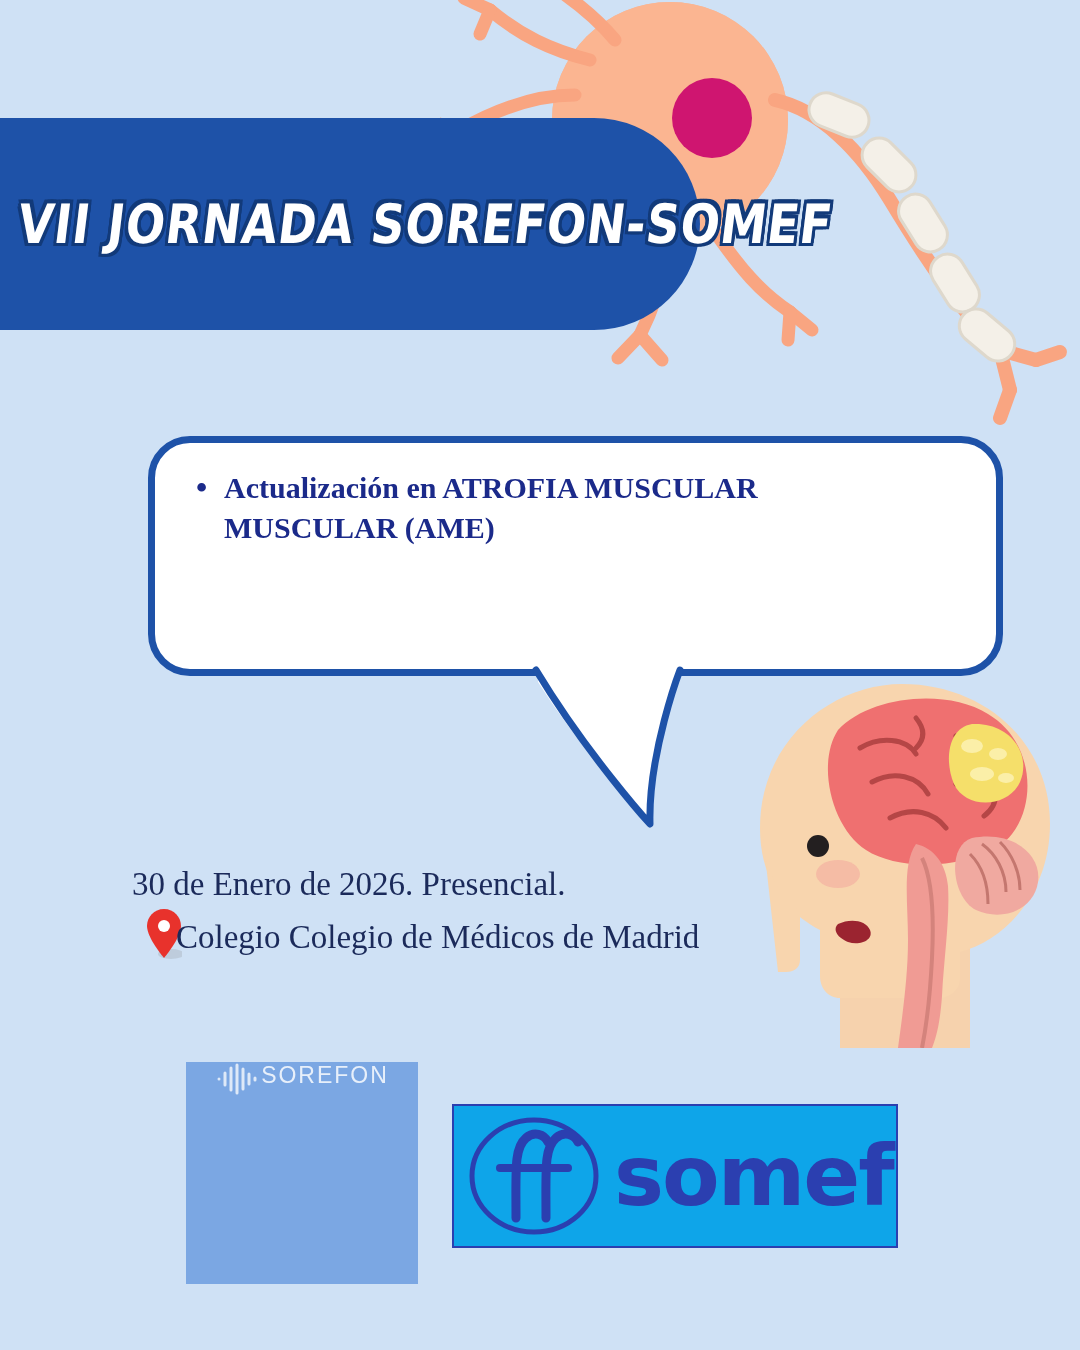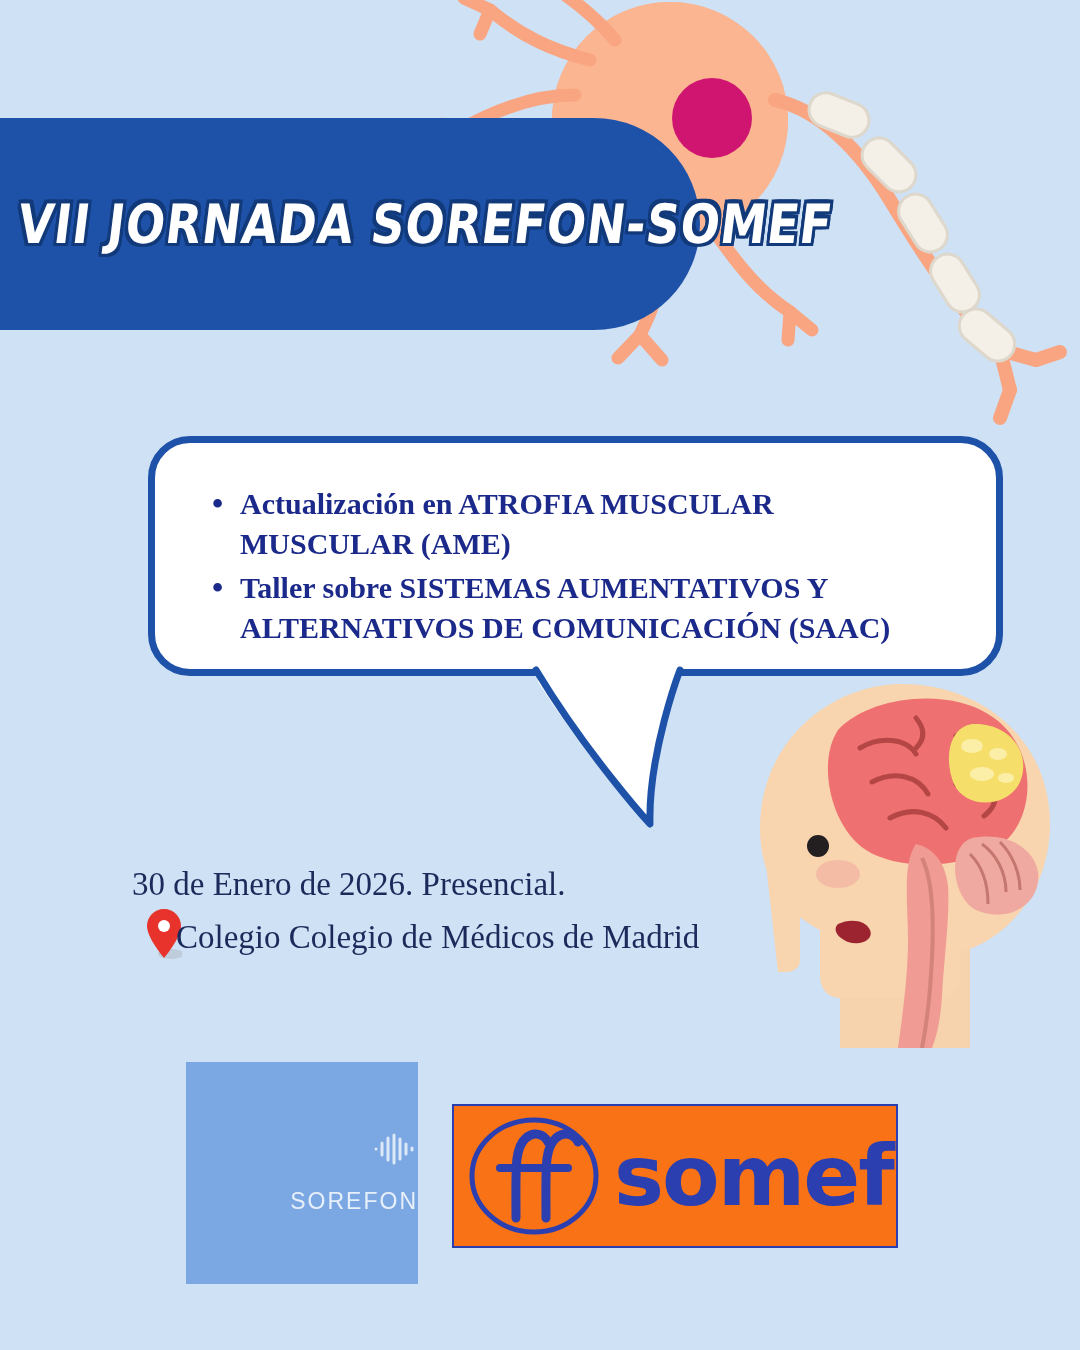--- a/index.html
+++ b/index.html
@@ -79,21 +79,21 @@
   .bubble-tail {
     position: absolute;
     left: 380px;
     top: 228px;
   }
   .bubble-list {
     position: absolute;
     left: 34px;
     top: 32px;
     width: 790px;
-    margin: 16px;
+    margin: 0;
     padding: 0 0 0 42px;
     list-style: none;
     color: #1b2a8a;
     font-family: "Liberation Serif", serif;
     font-weight: bold;
     font-size: 30px;
     line-height: 1.33;
     text-align: justify;
   }
   .bubble-list li {
@@ -148,43 +148,42 @@
 
   
   .logo-sorefon {
     position: absolute;
     left: 186px;
     top: 1062px;
     width: 232px;
     height: 222px;
     background: #7ba7e3;
     display: flex;
-    flex-direction: column;
-    align-items: flex-end;
+    align-items: flex-start;
     justify-content: center;
   }
   .logo-sorefon .wave {
     margin-bottom: 22px;
     opacity: .75;
   }
   .logo-sorefon .label {
     color: #f1f6fd;
     font-family: "Liberation Sans", sans-serif;
     font-size: 23px;
     letter-spacing: 2px;
     opacity: .92;
   }
 
   .logo-somef {
     position: absolute;
     left: 452px;
     top: 1104px;
     width: 442px;
     height: 140px;
-    background: #f97316;
+    background: #0ea5e9;
     border: 2px solid #2b3fb0;
     display: flex;
     align-items: center;
   }
   .logo-somef .mark {
     margin: 0 6px 0 10px;
   }
   .logo-somef .word {
     color: #2b3fb0;
     font-family: "DejaVu Sans", sans-serif;
@@ -251,24 +250,20 @@
   <div class="bubble-wrap">
     <div class="bubble"></div>
     <svg class="bubble-tail" width="240" height="170" viewBox="0 0 240 170">
       <path d="M10 4 L150 4 C150 4 120 90 122 160 C122 160 60 96 10 18 Z" fill="#ffffff"></path>
       <path d="M8 6 C60 92 122 160 122 160 C120 90 152 6 152 6" fill="none" stroke="#1e52a8" stroke-width="7" stroke-linejoin="round" stroke-linecap="round"></path>
     </svg>
     <ul class="bubble-list">
       <li>
         <span>Actualización en ATROFIA MUSCULAR</span>
         <span class="lastline">MUSCULAR (AME)</span>
-      </li>
-      <li>
-        <span>Taller sobre SISTEMAS AUMENTATIVOS Y</span>
-        <span class="lastline">ALTERNATIVOS DE COMUNICACIÓN (SAAC)</span>
       </li>
     </ul>
   </div>
 
   <svg class="head" viewBox="0 0 345 370">
 
     <path d="M120 260 L120 370 L250 370 L250 250 Z" fill="#f6d2ad"></path>
 
     <path d="M40 150 C40 62 112 6 182 6 C262 6 330 62 330 146 C330 214 286 262 240 274 L240 300 C240 312 230 320 218 320 L120 320 C108 320 100 310 100 298 L100 252 C70 236 40 206 40 150 Z" fill="#f8d5ae"></path>
 

